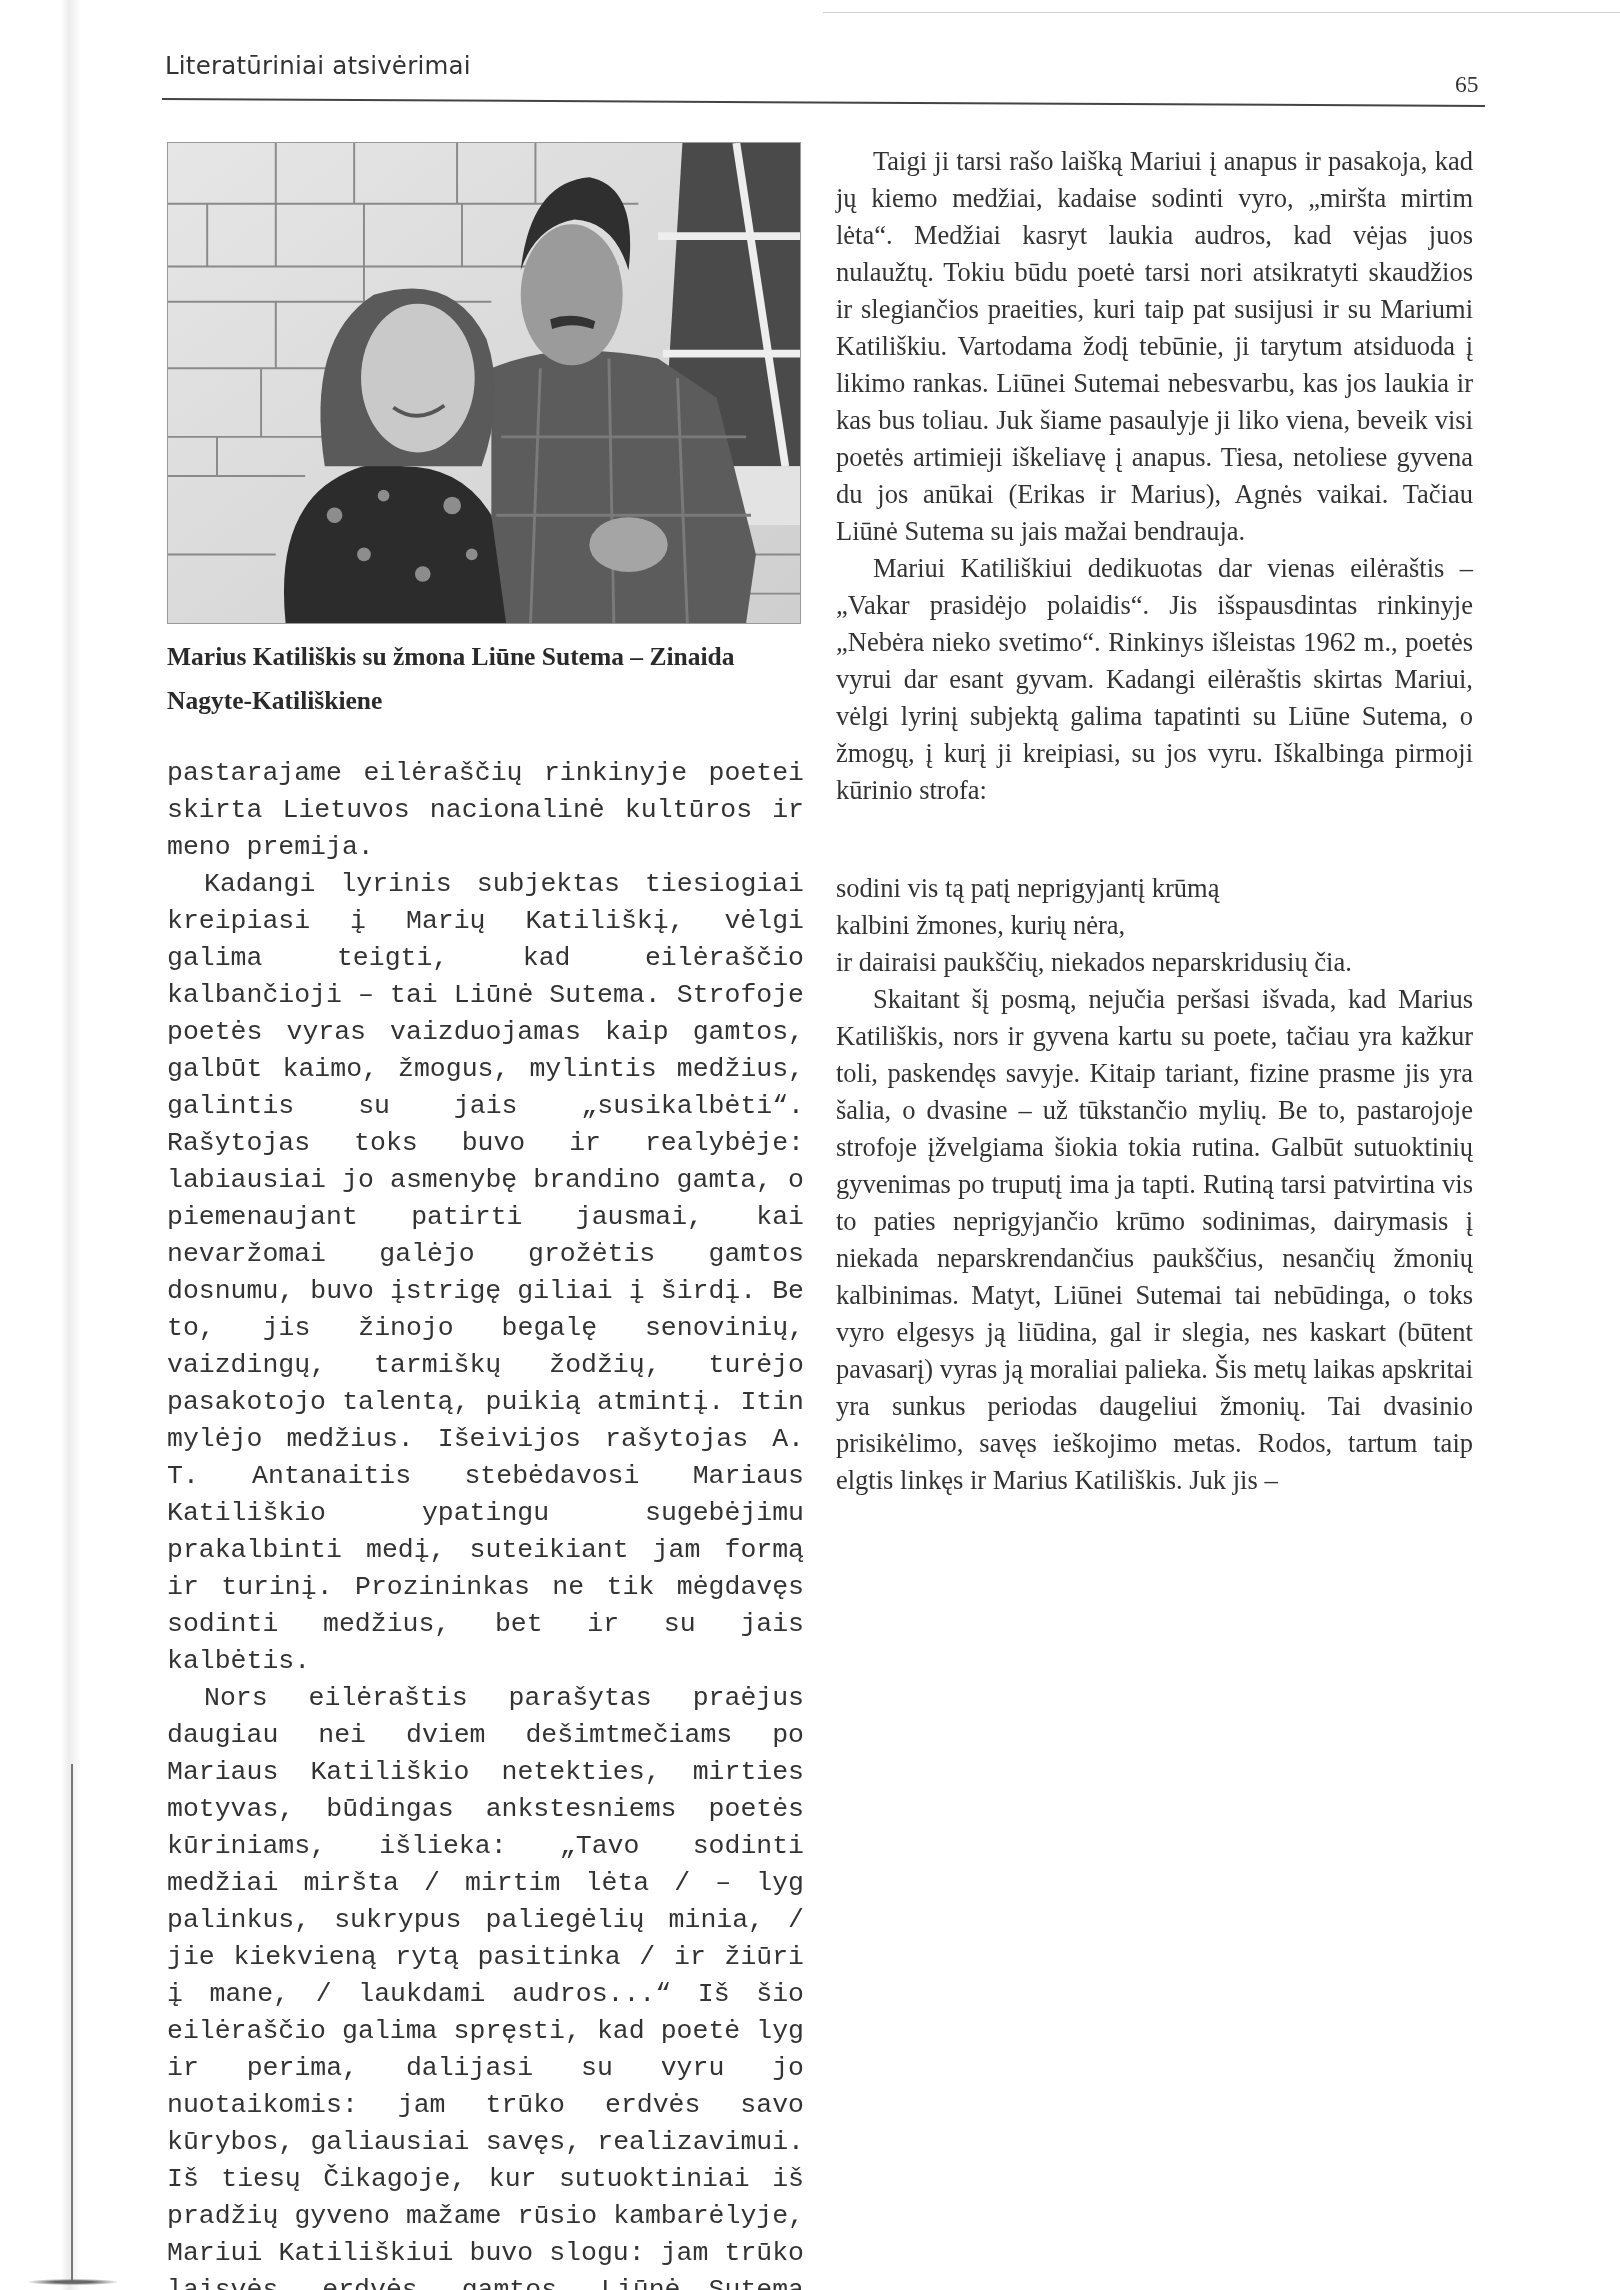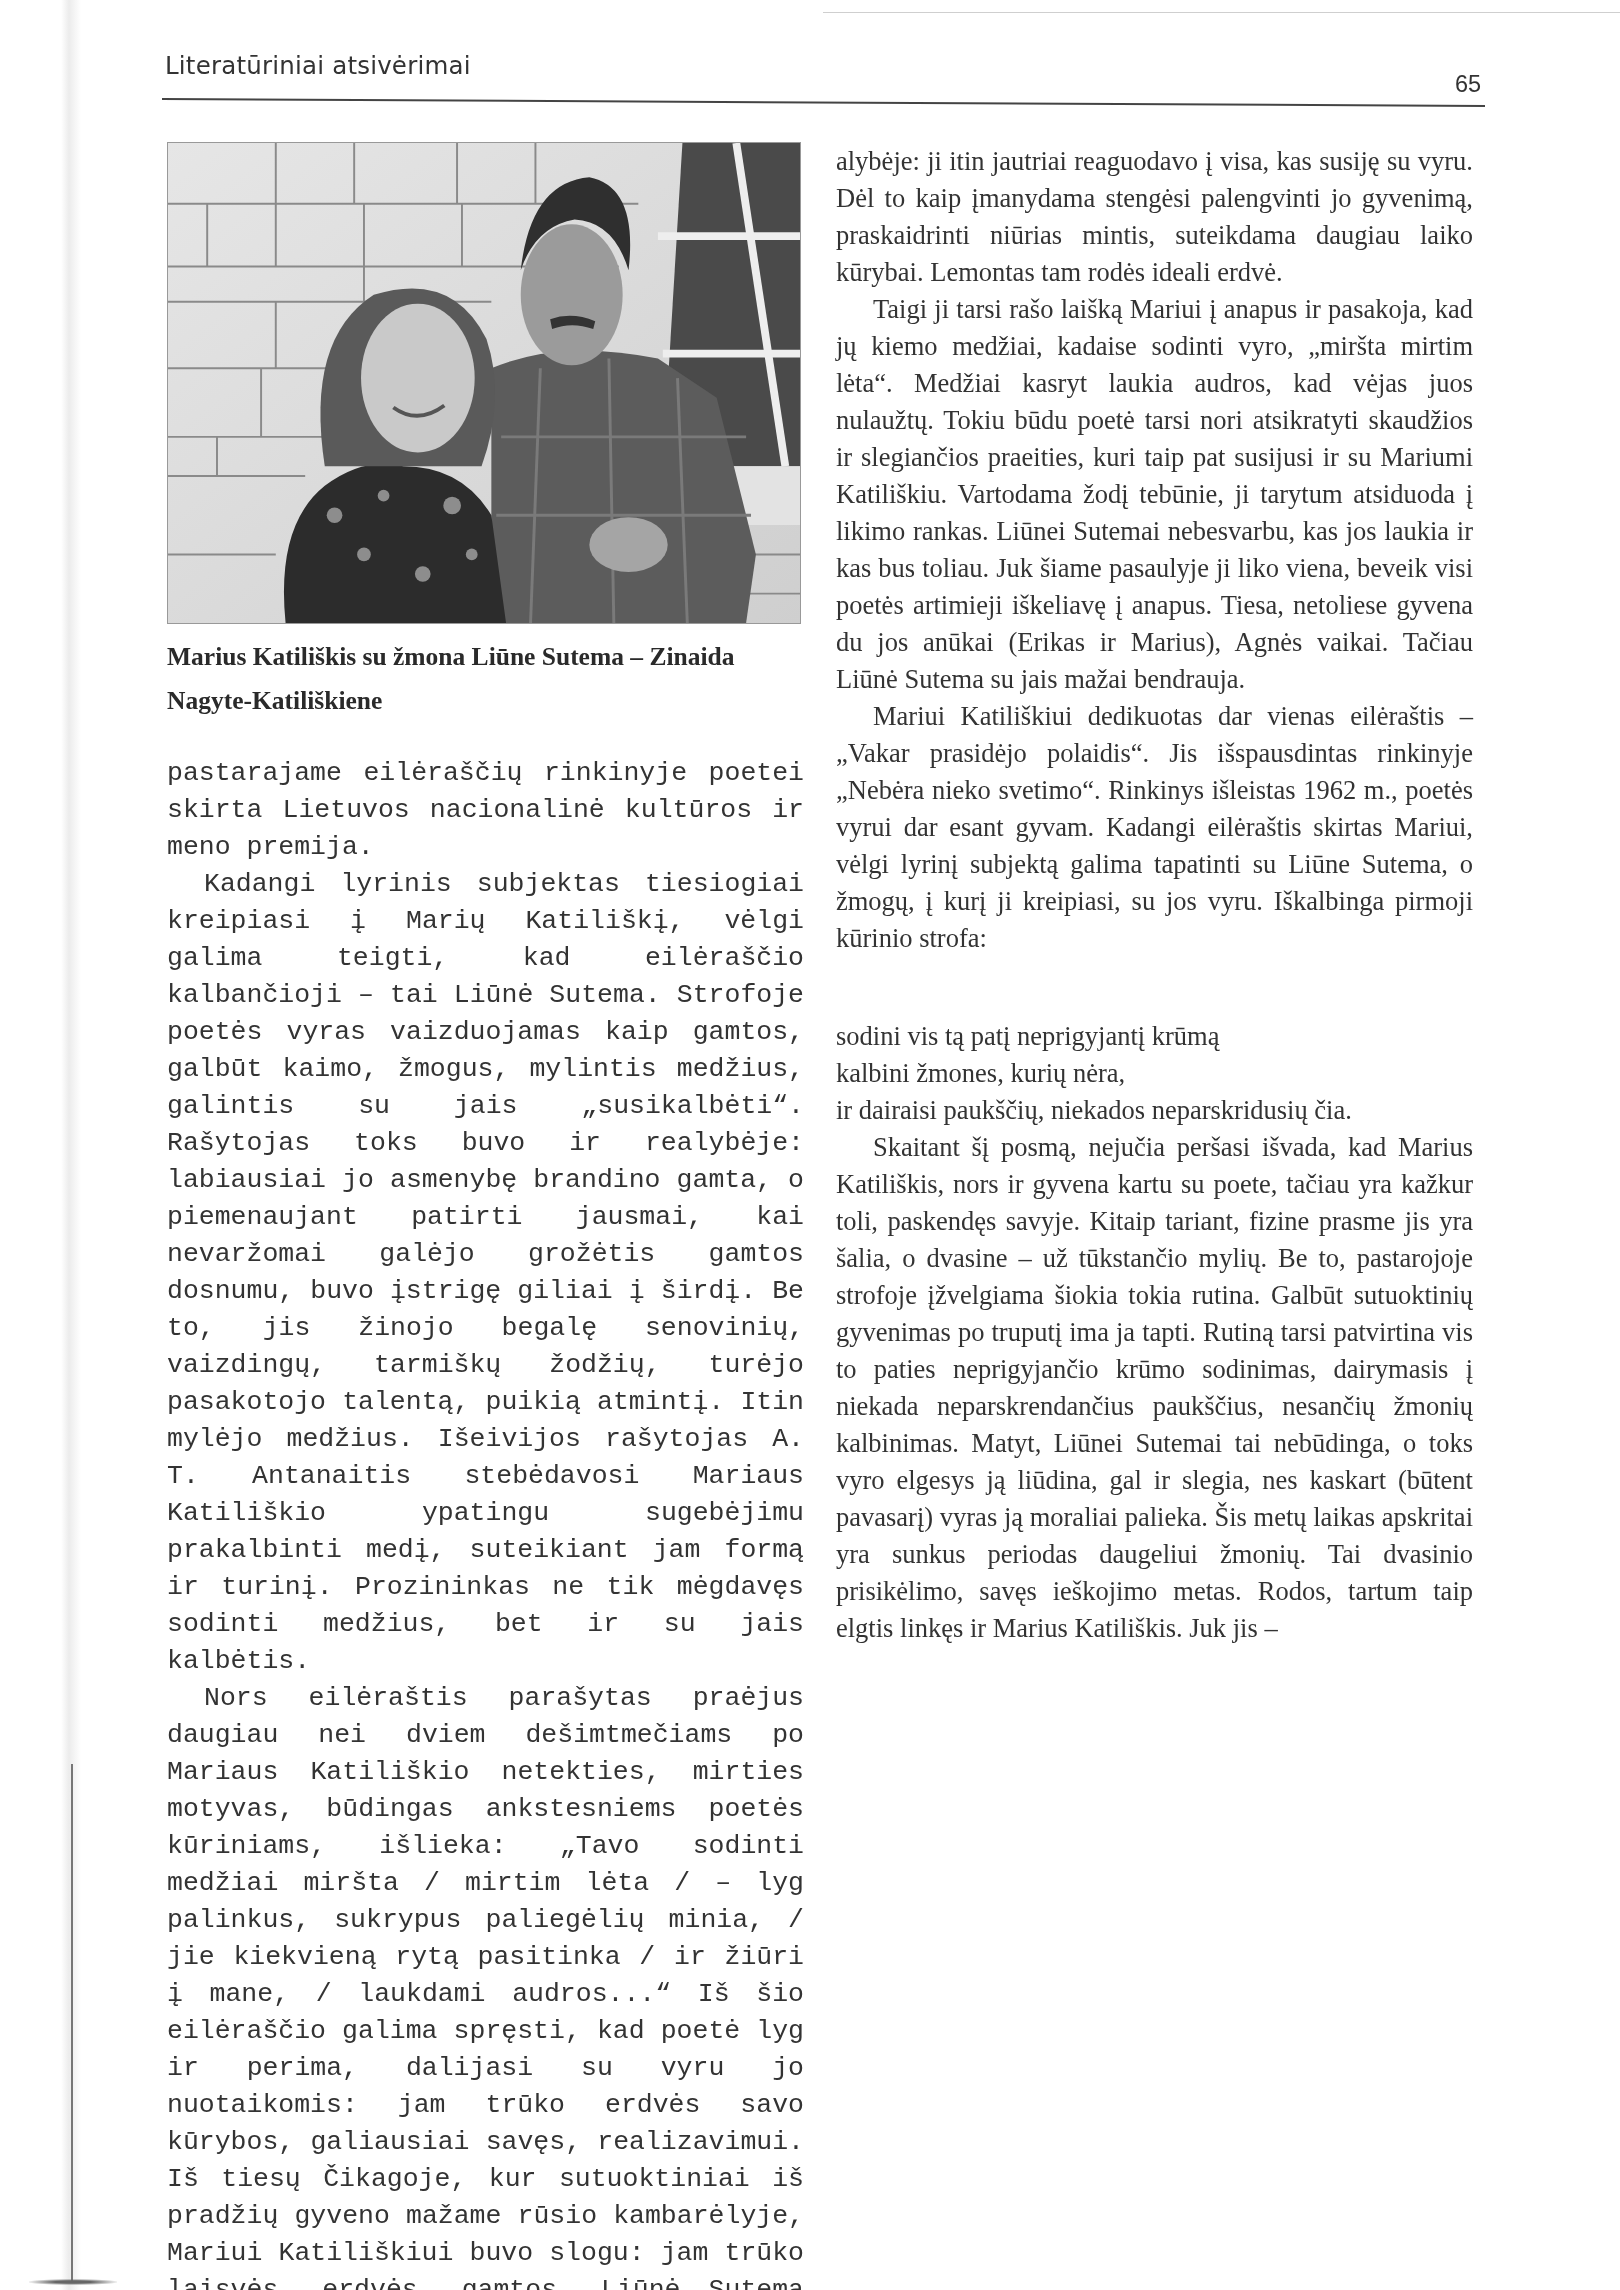--- a/index.html
+++ b/index.html
@@ -17,21 +17,21 @@
   .gutter-foot { position: absolute; left: 29px; top: 2279px; width: 88px; height: 5.9px; background: radial-gradient(ellipse at center, #666 0%, #666 30%, rgba(255,255,255,0) 75%); }
   .top-edge { position: absolute; left: 823px; top: 11.8px; width: 797px; height: 1px; background: #cfcfcf; }
 
   .running-head {
     position: absolute; left: 165px; top: 51px;
     font-family: "DejaVu Sans", "Liberation Sans", sans-serif;
     font-size: 24.5px; color: #333; letter-spacing: 0.2px;
   }
   .page-number {
     position: absolute; left: 1455px; top: 71px;
-    font-family: Liberation Sans, sans-serif;
+    font-family: Liberation Serif, serif;
     font-size: 23.5px; color: #333;
   }
   .head-rule {
     position: absolute; left: 162px; top: 98px; width: 1323px; height: 2px;
     background: #444; transform: rotate(0.3deg); transform-origin: left center;
   }
 
   .photo {
     position: absolute; left: 167px; top: 142px; width: 632px; height: 480px;
     background: #d9d9d9; overflow: hidden; border: 1px solid #999;
@@ -134,21 +134,20 @@
 
 <div class="caption">Marius Katiliškis su žmona Liūne Sutema – Zinaida Nagyte-Katiliškiene</div>
 
 <div class="col col-left">
   <p>pastarajame eilėraščių rinkinyje poetei skirta Lietuvos nacionalinė kultūros ir meno premija.</p>
   <p class="indent">Kadangi lyrinis subjektas tiesiogiai kreipiasi į Marių Katiliškį, vėlgi galima teigti, kad eilėraščio kalbančioji – tai Liūnė Sutema. Strofoje poetės vyras vaizduojamas kaip gamtos, galbūt kaimo, žmogus, mylintis medžius, galintis su jais „susikalbėti“. Rašytojas toks buvo ir realybėje: labiausiai jo asmenybę brandino gamta, o piemenaujant patirti jausmai, kai nevaržomai galėjo grožėtis gamtos dosnumu, buvo įstrigę giliai į širdį. Be to, jis žinojo begalę senovinių, vaizdingų, tarmiškų žodžių, turėjo pasakotojo talentą, puikią atmintį. Itin mylėjo medžius. Išeivijos rašytojas A. T. Antanaitis stebėdavosi Mariaus Katiliškio ypatingu sugebėjimu prakalbinti medį, suteikiant jam formą ir turinį. Prozininkas ne tik mėgdavęs sodinti medžius, bet ir su jais kalbėtis.</p>
   <p class="indent">Nors eilėraštis parašytas praėjus daugiau nei dviem dešimtmečiams po Mariaus Katiliškio netekties, mirties motyvas, būdingas ankstesniems poetės kūriniams, išlieka: „Tavo sodinti medžiai miršta / mirtim lėta / – lyg palinkus, sukrypus paliegėlių minia, / jie kiekvieną rytą pasitinka / ir žiūri į mane, / laukdami audros...“ Iš šio eilėraščio galima spręsti, kad poetė lyg ir perima, dalijasi su vyru jo nuotaikomis: jam trūko erdvės savo kūrybos, galiausiai savęs, realizavimui. Iš tiesų Čikagoje, kur sutuoktiniai iš pradžių gyveno mažame rūsio kambarėlyje, Mariui Katiliškiui buvo slogu: jam trūko laisvės, erdvės, gamtos. Liūnė Sutema jaučiasi dėl to kalta: jai rodosi, kad nemokėjo mylėti ir medžių, ir Mariaus. Poetė tokia buvo ir re-</p>
 </div>
 
 <div class="col col-right">
-  <p>alybėje: ji itin jautriai reaguodavo į visa, kas susiję su vyru. Dėl to kaip įmanydama stengėsi palengvinti jo gyvenimą, praskaidrinti niūrias mintis, suteikdama daugiau laiko kūrybai. Lemontas tam rodės ideali erdvė.</p>
   <p class="indent">Taigi ji tarsi rašo laišką Mariui į anapus ir pasakoja, kad jų kiemo medžiai, kadaise sodinti vyro, „miršta mirtim lėta“. Medžiai kasryt laukia audros, kad vėjas juos nulaužtų. Tokiu būdu poetė tarsi nori atsikratyti skaudžios ir slegiančios praeities, kuri taip pat susijusi ir su Mariumi Katiliškiu. Vartodama žodį tebūnie, ji tarytum atsiduoda į likimo rankas. Liūnei Sutemai nebesvarbu, kas jos laukia ir kas bus toliau. Juk šiame pasaulyje ji liko viena, beveik visi poetės artimieji iškeliavę į anapus. Tiesa, netoliese gyvena du jos anūkai (Erikas ir Marius), Agnės vaikai. Tačiau Liūnė Sutema su jais mažai bendrauja.</p>
   <p class="indent">Mariui Katiliškiui dedikuotas dar vienas eilėraštis – „Vakar prasidėjo polaidis“. Jis išspausdintas rinkinyje „Nebėra nieko svetimo“. Rinkinys išleistas 1962 m., poetės vyrui dar esant gyvam. Kadangi eilėraštis skirtas Mariui, vėlgi lyrinį subjektą galima tapatinti su Liūne Sutema, o žmogų, į kurį ji kreipiasi, su jos vyru. Iškalbinga pirmoji kūrinio strofa:</p>
   <p class="poem">
     </p>
     <div>sodini vis tą patį neprigyjantį krūmą</div>
     <div>kalbini žmones, kurių nėra,</div>
     <div>ir dairaisi paukščių, niekados neparskridusių čia.</div>
   <p></p>
   <p class="indent">Skaitant šį posmą, nejučia peršasi išvada, kad Marius Katiliškis, nors ir gyvena kartu su poete, tačiau yra kažkur toli, paskendęs savyje. Kitaip tariant, fizine prasme jis yra šalia, o dvasine – už tūkstančio mylių. Be to, pastarojoje strofoje įžvelgiama šiokia tokia rutina. Galbūt sutuoktinių gyvenimas po truputį ima ja tapti. Rutiną tarsi patvirtina vis to paties neprigyjančio krūmo sodinimas, dairymasis į niekada neparskrendančius paukščius, nesančių žmonių kalbinimas. Matyt, Liūnei Sutemai tai nebūdinga, o toks vyro elgesys ją liūdina, gal ir slegia, nes kaskart (būtent pavasarį) vyras ją moraliai palieka. Šis metų laikas apskritai yra sunkus periodas daugeliui žmonių. Tai dvasinio prisikėlimo, savęs ieškojimo metas. Rodos, tartum taip elgtis linkęs ir Marius Katiliškis. Juk jis –</p>
 </div>

